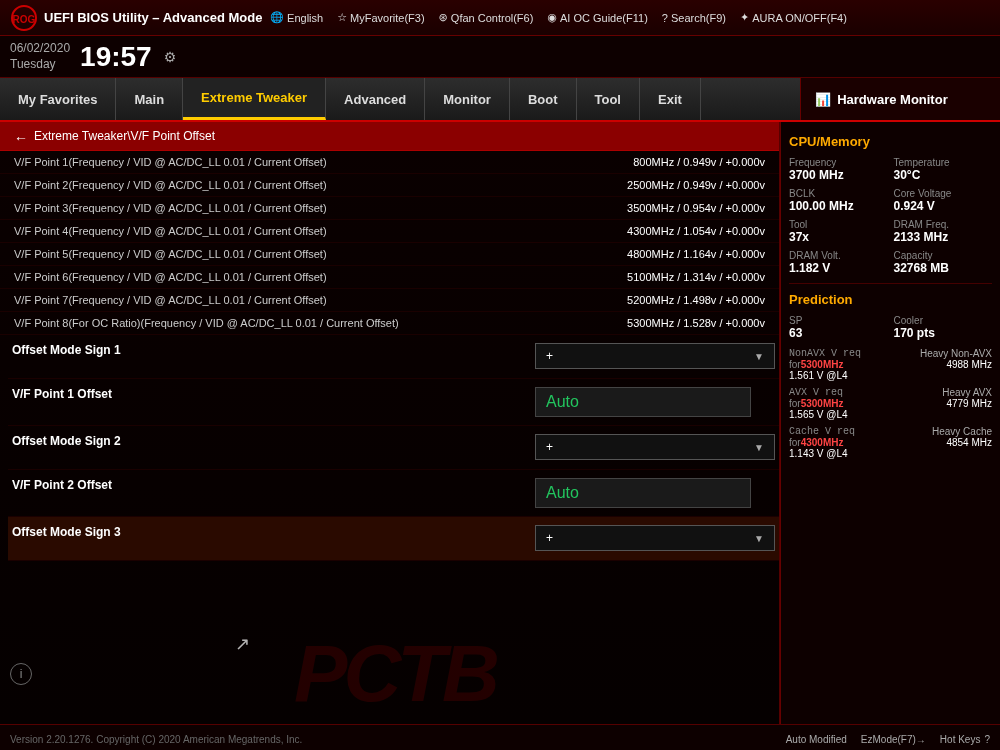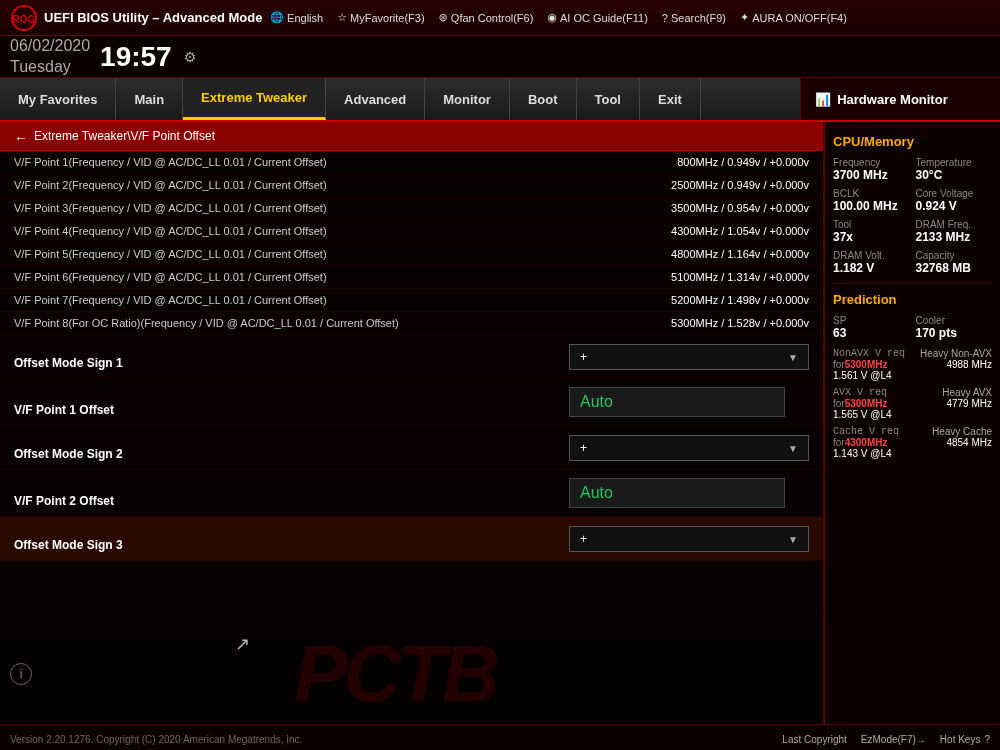--- a/index.html
+++ b/index.html
@@ -54,21 +54,21 @@
     .timebar {
       background: #0d0000;
       display: flex;
       align-items: center;
       padding: 2px 10px;
       height: 42px;
       border-bottom: 1px solid #500;
       gap: 10px;
     }
     .timebar-date {
-      font-size: 16px;
+      font-size: 12px;
       color: #aaa;
       line-height: 1.3;
     }
     .timebar-time {
       font-size: 28px;
       font-weight: bold;
       color: #fff;
       margin-right: 2px;
     }
     .timebar-gear {
@@ -161,24 +161,25 @@
     }
     .vf-row-value {
       color: #fff;
       font-size: 11px;
       min-width: 200px;
       text-align: right;
     }
 
     .setting-row {
       display: flex;
-      align-items: flex-end;
-      padding: 8px 14px;
+      align-items: flex-start;
+      padding: 8px 4px;
       border-bottom: 1px solid #1a0000;
       min-height: 44px;
+      margin-left: 8px;
     }
     .setting-row.highlighted { background: #2a0a00; }
     .setting-label {
       flex: 1;
       color: #fff;
       font-size: 12px;
       font-weight: bold;
     }
     .setting-control {
       min-width: 240px;
@@ -205,21 +206,21 @@
       background: #1a1a1a;
       border: 1px solid #444;
       color: #22c55e;
       font-size: 16px;
       padding: 5px 10px;
       width: 216px;
     }
 
     
     .right-panel {
-      width: 176px;
+      width: 220px;
       background: #0d0000;
       border-left: 1px solid #600;
       padding: 8px;
       font-size: 11px;
     }
 
     .hw-section-title {
       color: #ffaa00;
       font-size: 13px;
       font-weight: bold;
@@ -623,21 +624,21 @@
 </div>
 
 <div class="cursor-indicator">↗</div>
 
 <div class="info-icon">i</div>
 
 <div class="bottom-bar">
   <div class="bottom-version">Version 2.20.1276. Copyright (C) 2020 American Megatrends, Inc.</div>
   <div class="bottom-bar-right">
     <div class="bottom-bar-item">
-      <span>Last Copyright</span>
+      <span>Auto Modified</span>
     </div>
     <div class="bottom-bar-item">
       <span>EzMode(F7)→</span>
     </div>
     <div class="bottom-bar-item">
       <span>Hot Keys</span>
       <span>?</span>
     </div>
   </div>
 </div>

